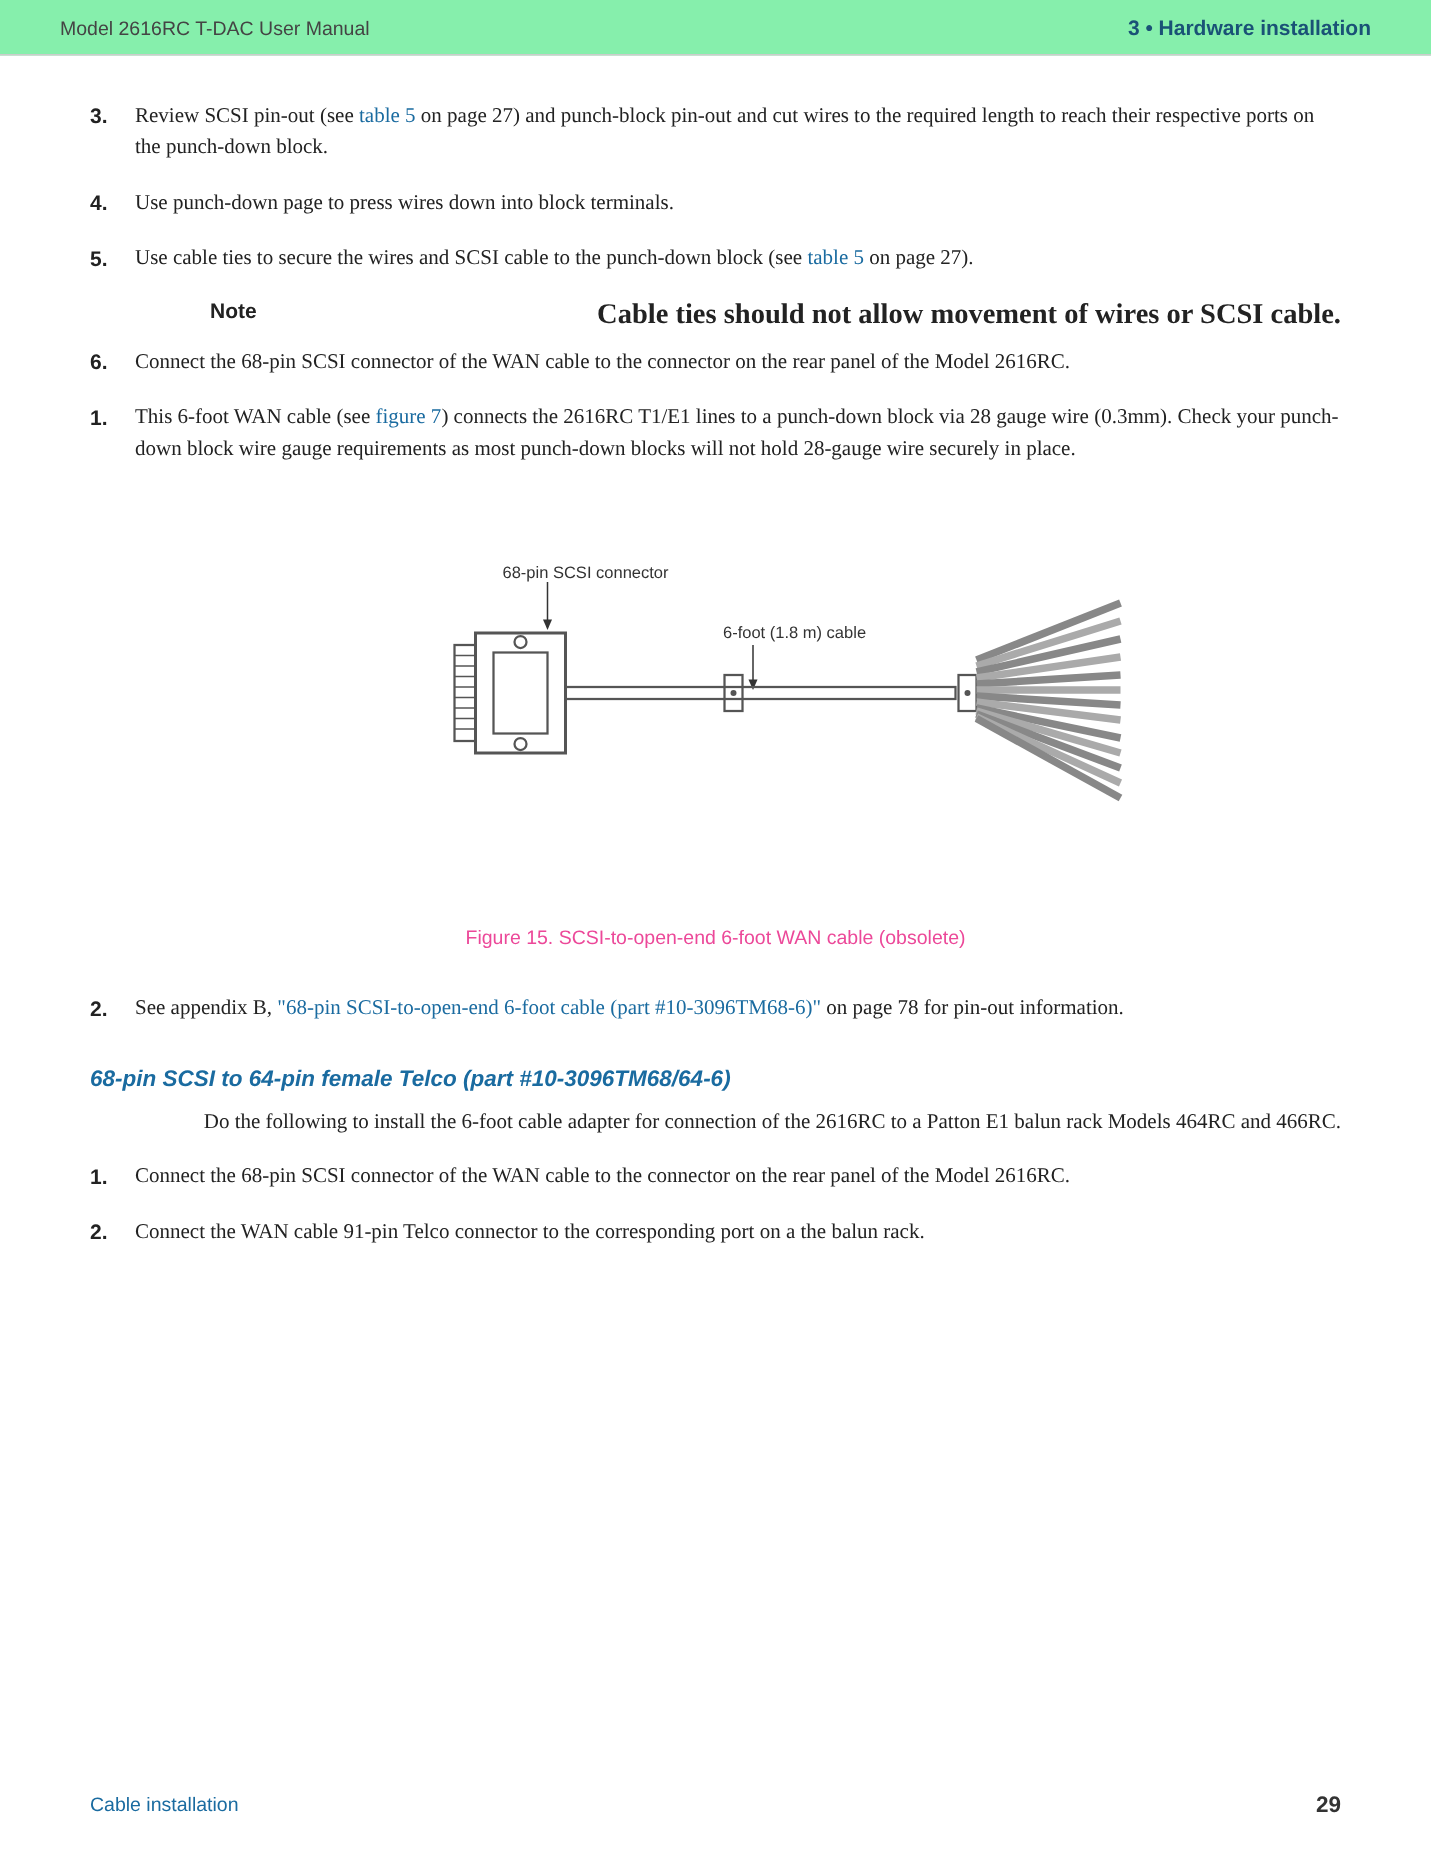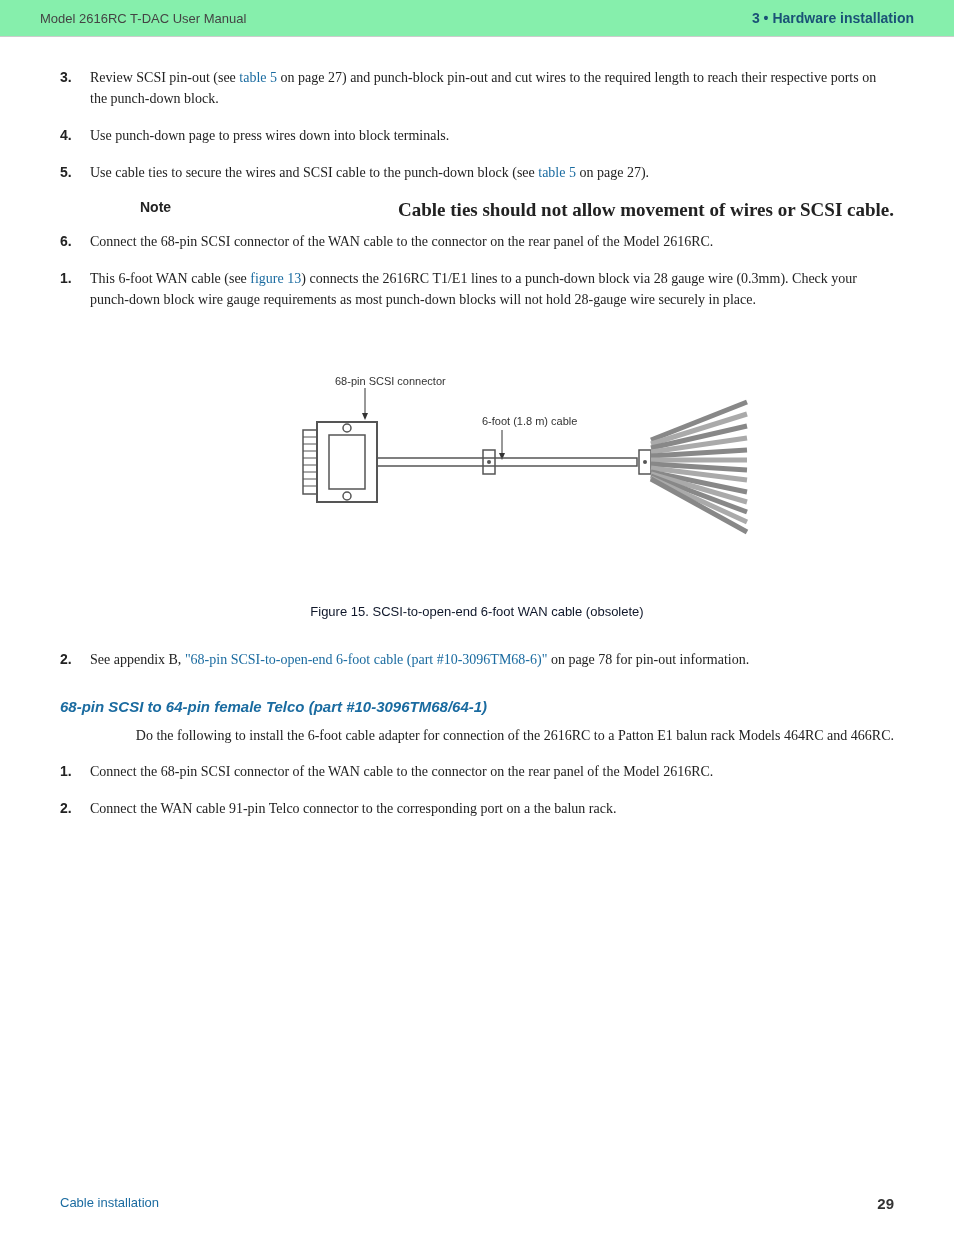--- a/index.html
+++ b/index.html
@@ -85,21 +85,22 @@
     }
 
     
     .figure-container {
       margin: 30px auto;
       text-align: center;
       width: 100%;
     }
     .figure-caption {
       font-size: 13px;
-      color: #0f172a;
+      color: #ec4899;
+      margin-top: 12px;
       font-family: Arial, sans-serif;
     }
 
     
     .cable-diagram {
       display: inline-block;
     }
 
     
     a, .link {
@@ -166,21 +167,21 @@
   </div>
 
   <div class="numbered-item" style="margin-top:8px;">
     <span class="num">6.</span>
     <span class="text">Connect the 68-pin SCSI connector of the WAN cable  to the connector on the rear panel of the Model 2616RC.</span>
   </div>
 
 
   <div class="numbered-item">
     <span class="num">1.</span>
-    <span class="text">This 6-foot WAN cable (see <span class="link">figure 13</span>) connects the 2616RC T1/E1 lines to a punch-down block via 28 gauge wire (0.3mm). Check your punch-down block wire gauge requirements as most punch-down blocks will not hold 28-gauge wire securely in place.</span>
+    <span class="text">This 6-foot WAN cable (see <span class="link">figure 7</span>) connects the 2616RC T1/E1 lines to a punch-down block via 28 gauge wire (0.3mm). Check your punch-down block wire gauge requirements as most punch-down blocks will not hold 28-gauge wire securely in place.</span>
   </div>
 
   <div class="figure-container">
     <div class="cable-diagram">
       <svg width="580" height="260" viewBox="0 0 580 260" xmlns="http://www.w3.org/2000/svg">
 
         <text x="148" y="45" font-family="Arial" font-size="11" fill="#333">68-pin SCSI connector</text>
         <line x1="178" y1="48" x2="178" y2="78" stroke="#333" stroke-width="1"></line>
         <polygon points="178,80 175,73 181,73" fill="#333"></polygon>
 
@@ -231,21 +232,21 @@
       </svg>
     </div>
     <div class="figure-caption">Figure 15.  SCSI-to-open-end 6-foot WAN cable (obsolete)</div>
   </div>
 
   <div class="numbered-item">
     <span class="num">2.</span>
     <span class="text">See appendix B, <span class="link">"68-pin SCSI-to-open-end 6-foot cable (part #10-3096TM68-6)"</span> on page 78 for pin-out information.</span>
   </div>
 
-  <div class="section-heading" style="margin-top:28px;">68-pin SCSI to 64-pin female Telco (part #10-3096TM68/64-1)</div>
+  <div class="section-heading" style="margin-top:28px;">68-pin SCSI to 64-pin female Telco (part #10-3096TM68/64-6)</div>
 
   <p class="paragraph">Do the following to install the 6-foot cable adapter for connection of the 2616RC to a Patton E1 balun rack Models 464RC and 466RC.</p>
 
   <div class="numbered-item">
     <span class="num">1.</span>
     <span class="text">Connect the 68-pin SCSI connector of the WAN cable  to the connector on the rear panel of the Model 2616RC.</span>
   </div>
 
   <div class="numbered-item">
     <span class="num">2.</span>

